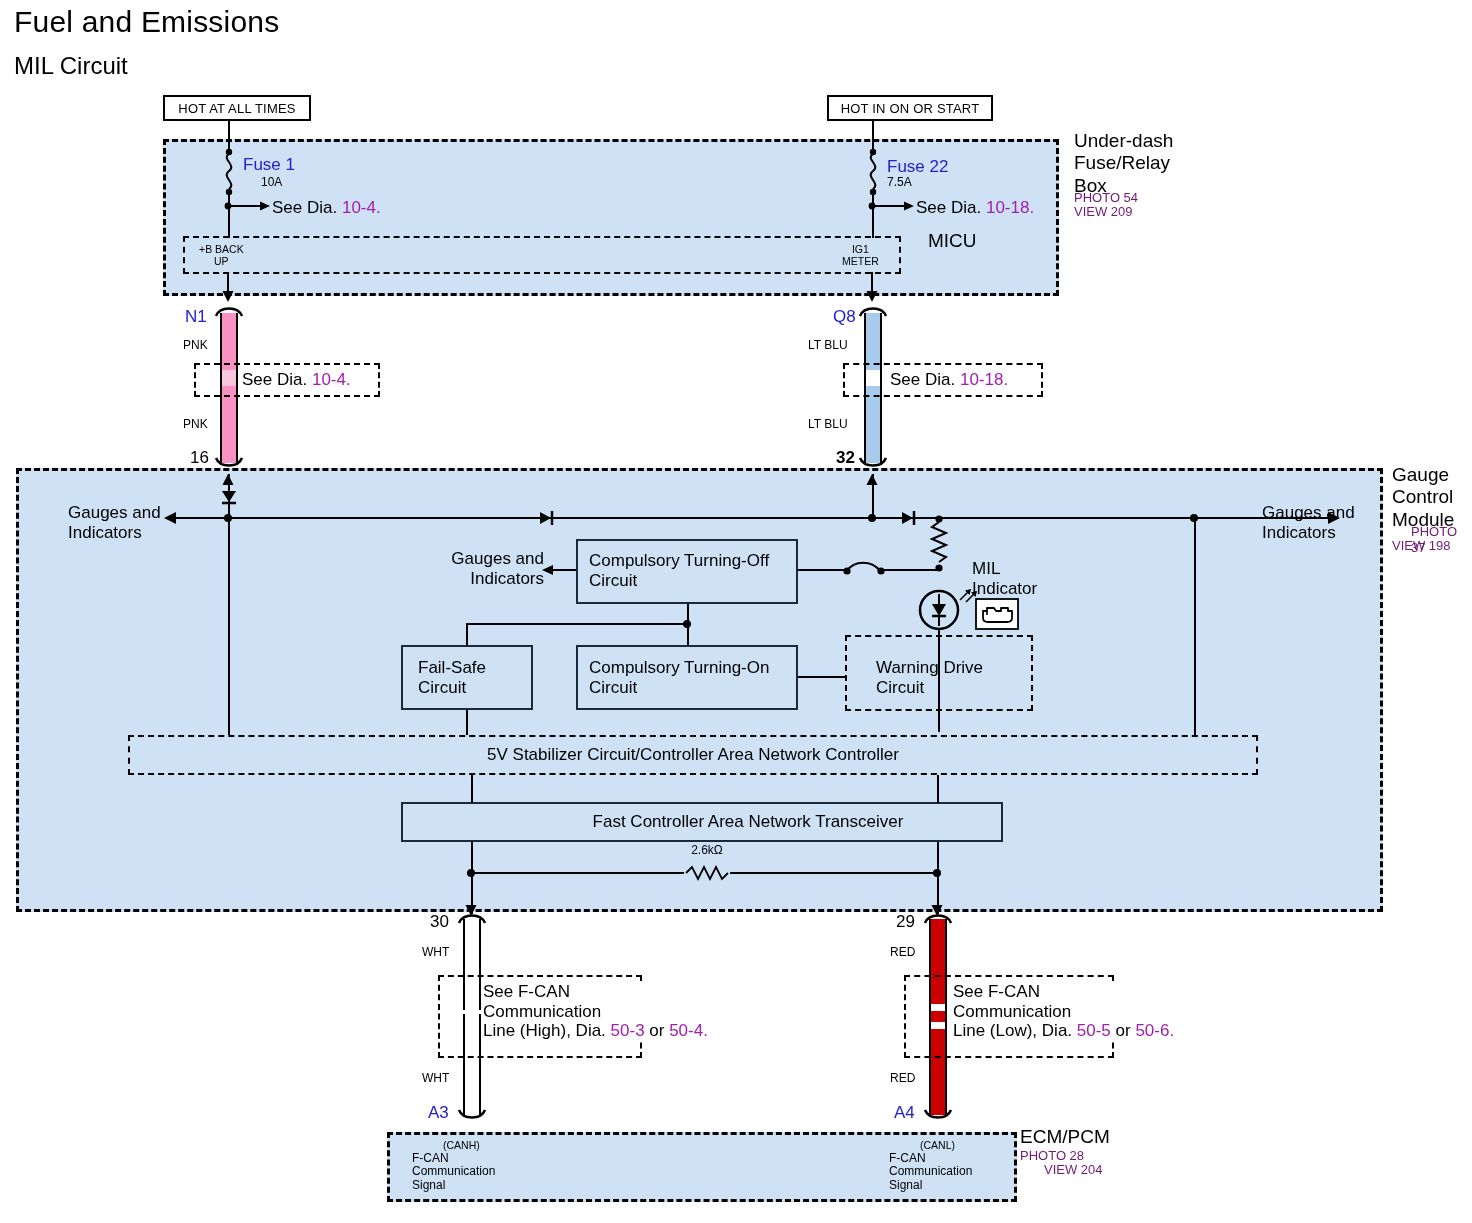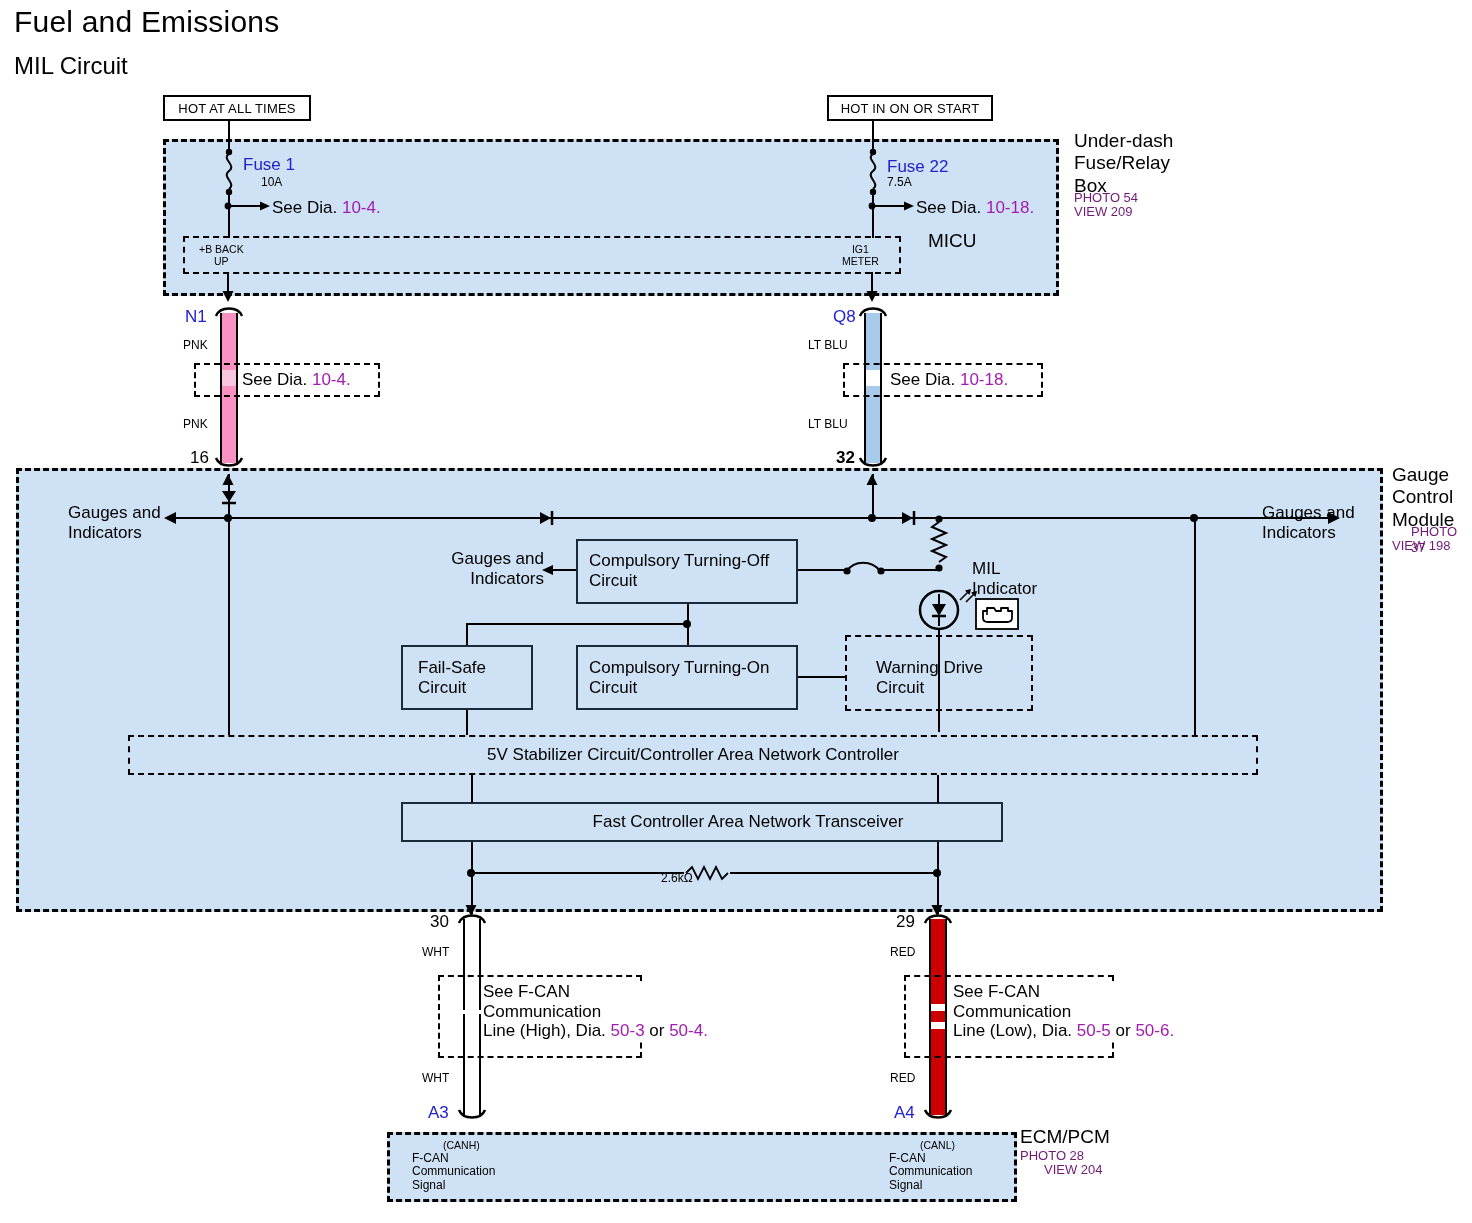--- a/index.html
+++ b/index.html
@@ -271,21 +271,21 @@
 <svg class="abs" style="left:466px;top:867px;" width="12" height="12">
   <circle cx="5" cy="6" r="4" fill="#000"></circle>
 </svg>
 <svg class="abs" style="left:932px;top:867px;" width="12" height="12">
   <circle cx="5" cy="6" r="4" fill="#000"></circle>
 </svg>
 <svg class="abs" style="left:684px;top:863px;" width="46" height="18">
   <rect x="0" y="6" width="46" height="7" fill="#cfe2f5"></rect>
   <path d="M2 10 L8 4 L14 16 L20 4 L26 16 L32 4 L38 16 L44 10" stroke="#000" stroke-width="1.8" fill="none"></path>
 </svg>
-<div class="abs tsm" style="left:661px;top:872px;width:92px;text-align:left;">2.6kΩ</div>
+<div class="abs tsm" style="left:661px;top:844px;width:92px;text-align:center;">2.6kΩ</div>
 <svg class="abs" style="left:463px;top:896px;" width="18" height="22">
   <polygon points="8,20 2.5,9 13.5,9" fill="#000"></polygon>
 </svg>
 <svg class="abs" style="left:929px;top:896px;" width="18" height="22">
   <polygon points="8,20 2.5,9 13.5,9" fill="#000"></polygon>
 </svg>
 
 <div class="abs" style="left:463px;top:919px;width:18px;height:196px;">
   <div style="position:absolute;left:2px;top:0;right:2px;bottom:0;background:#ffffff;"></div>
   <div class="wire-edge" style="left:0;"></div>

